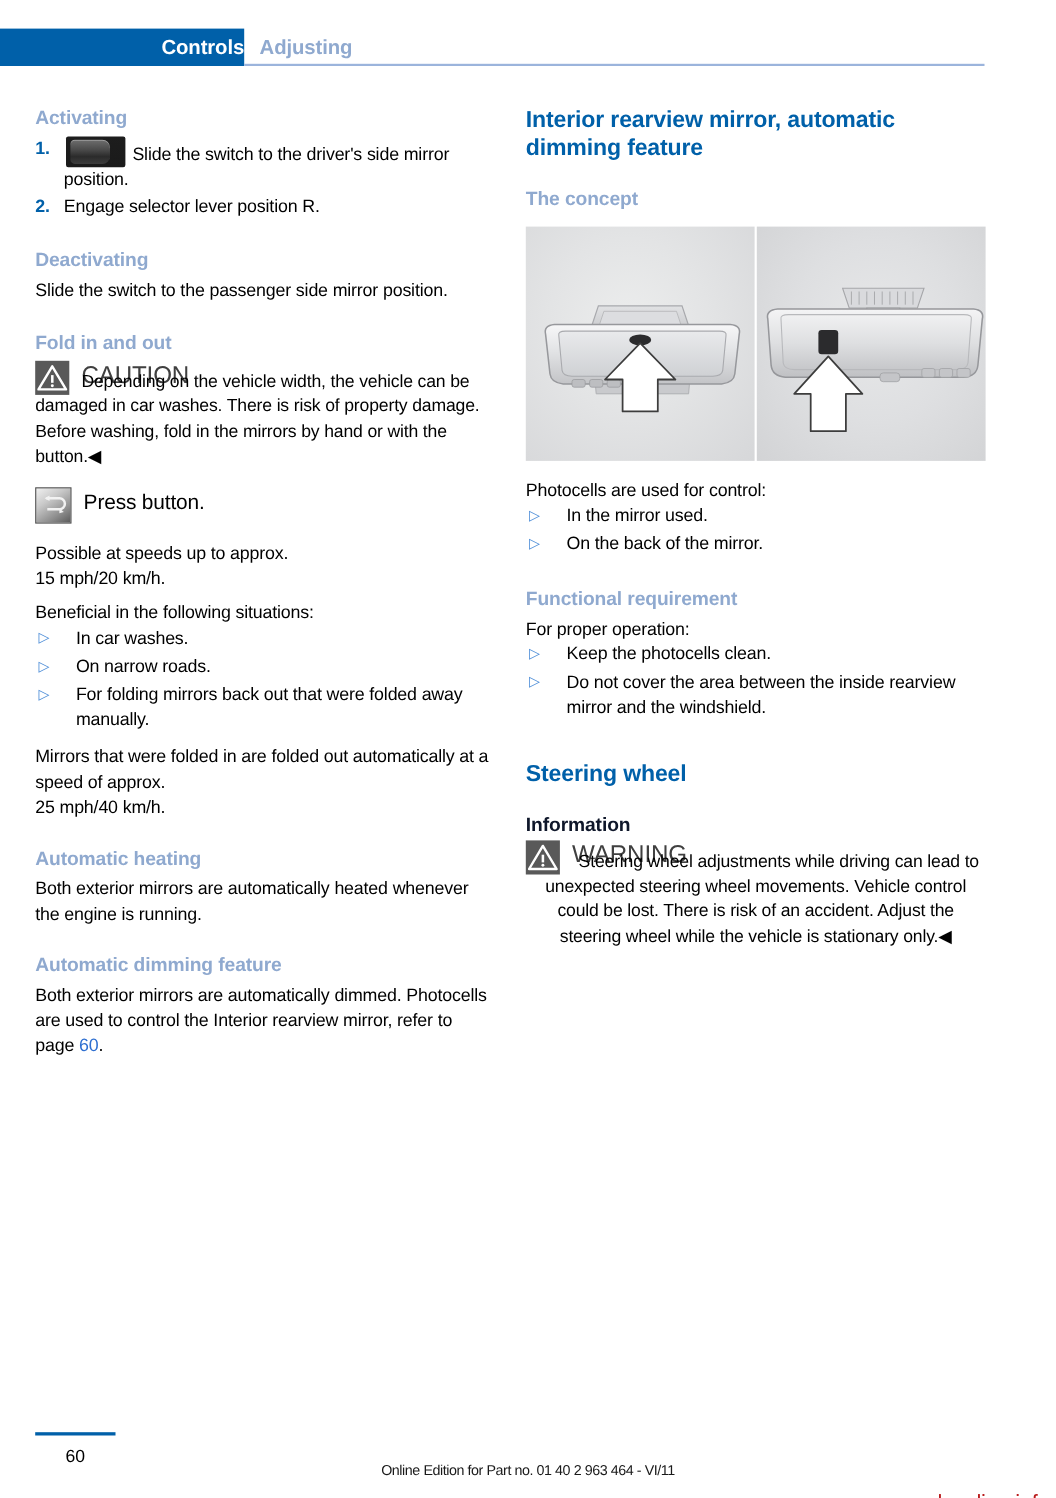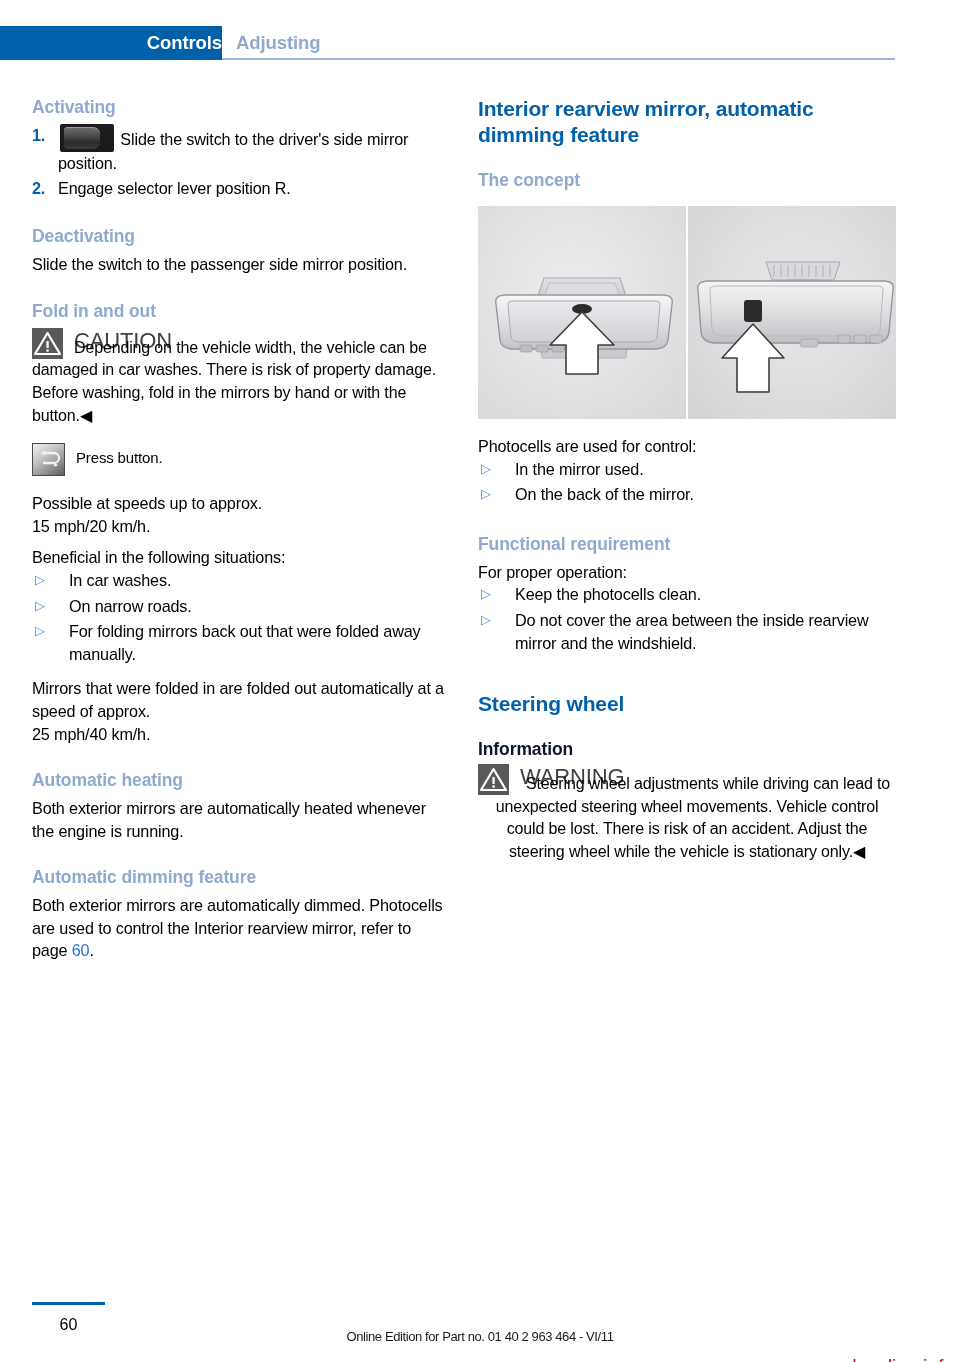--- a/index.html
+++ b/index.html
@@ -202,21 +202,21 @@
   .admon-body {
     margin: 0;
     color: #000;
     font-size: 16px;
     line-height: 22.6px;
     letter-spacing: -0.15px;
     text-indent: 42px;
   }
   .icon-row { display:flex; align-items:flex-start; gap: 11px; }
   .icon-row .label {
-    color:#000; font-size:15px; line-height:22.6px; letter-spacing:-0.15px;
+    color:#000; font-size:19px; line-height:22.6px; letter-spacing:-0.15px;
     padding-top: 4px;
   }
 
   
   .figure {
     width: 418px;
     height: 213px;
     display: flex;
     gap: 2px;
   }

